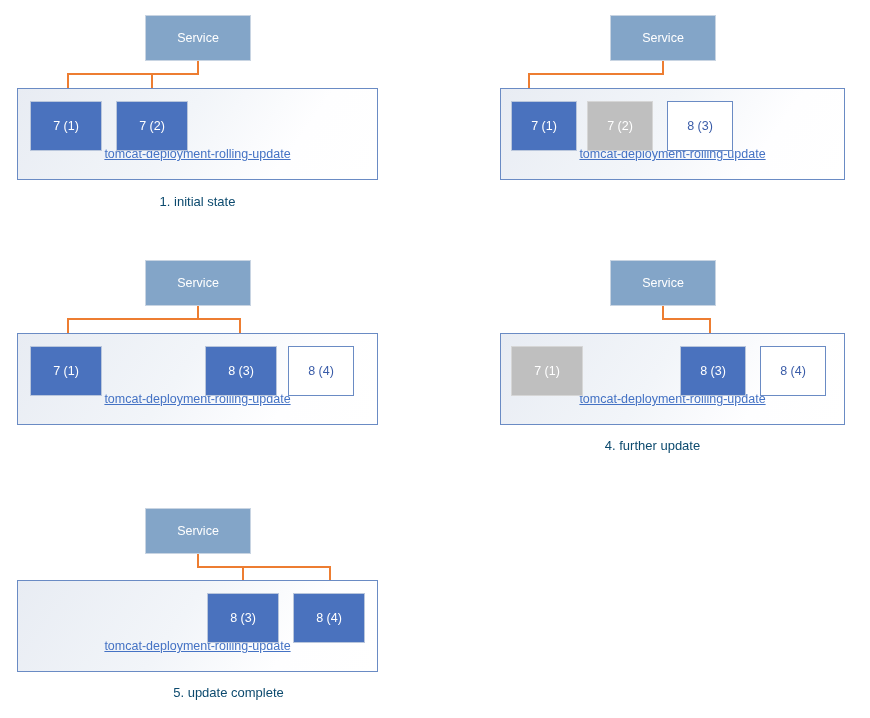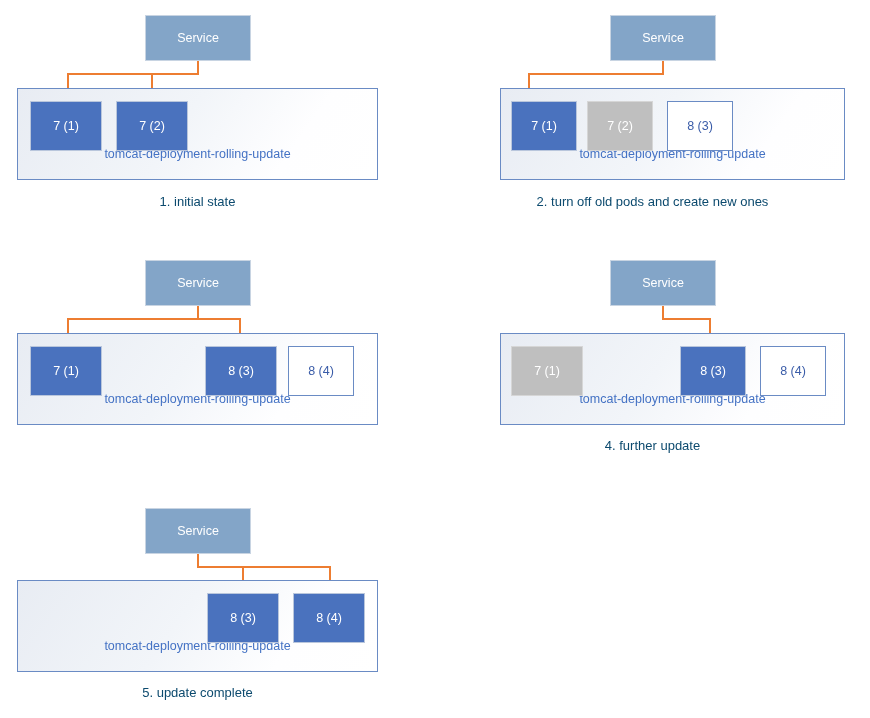--- a/index.html
+++ b/index.html
@@ -30,20 +30,21 @@
     border:1px solid #6A8BC4;
     background:linear-gradient(125deg,#E8ECF3 0%,#F2F5F9 45%,#FEFEFF 75%,#FFFFFF 100%);
   }
   .deployment-label{
     position:absolute;
     left:0;right:0;
     text-align:center;
     color:#4472C4;
     font-size:12.5px;
     white-space:nowrap;
+    text-decoration:underline;
   }
 
   
   .pod{
     position:absolute;
     box-sizing:border-box;
     display:flex;align-items:center;justify-content:center;
     font-size:12.5px;
   }
   .pod.blue{
@@ -127,21 +128,20 @@
   <div class="pod blue" style="left:76px;top:101px;width:66px;height:50px;">
     <span>7 (1)</span>
   </div>
   <div class="pod gray" style="left:152px;top:101px;width:66px;height:50px;">
     <span>7 (2)</span>
   </div>
   <div class="pod white" style="left:232px;top:101px;width:66px;height:50px;">
     <span>8 (3)</span>
   </div>
 
-  <div class="caption" style="left:0;top:194px;width:435px;">2. turn off old pods and create new ones</div>
 </div>
 
 <div class="panel" style="left:0;top:245px;width:435px;height:235px;">
 
   <div class="service-box" style="left:145px;top:15px;width:106px;height:46px;">
     <span>Service</span>
   </div>
 
   <svg class="connector" style="left:0;top:0;width:435px;height:235px;" viewBox="0 0 435 235">
     <g stroke="#ED7D31" stroke-width="2" fill="none">
@@ -217,14 +217,14 @@
     <div class="deployment-label" style="top:58px;">tomcat-deployment-rolling-update</div>
   </div>
 
   <div class="pod blue" style="left:207px;top:103px;width:72px;height:50px;">
     <span>8 (3)</span>
   </div>
   <div class="pod blue" style="left:293px;top:103px;width:72px;height:50px;">
     <span>8 (4)</span>
   </div>
 
-  <div class="caption" style="left:0;top:195px;width:395px;">5. update complete</div>
+  <div class="caption" style="left:0;top:195px;width:395px;padding-left:31px;">5. update complete</div>
 </div>
 
 </body></html>

